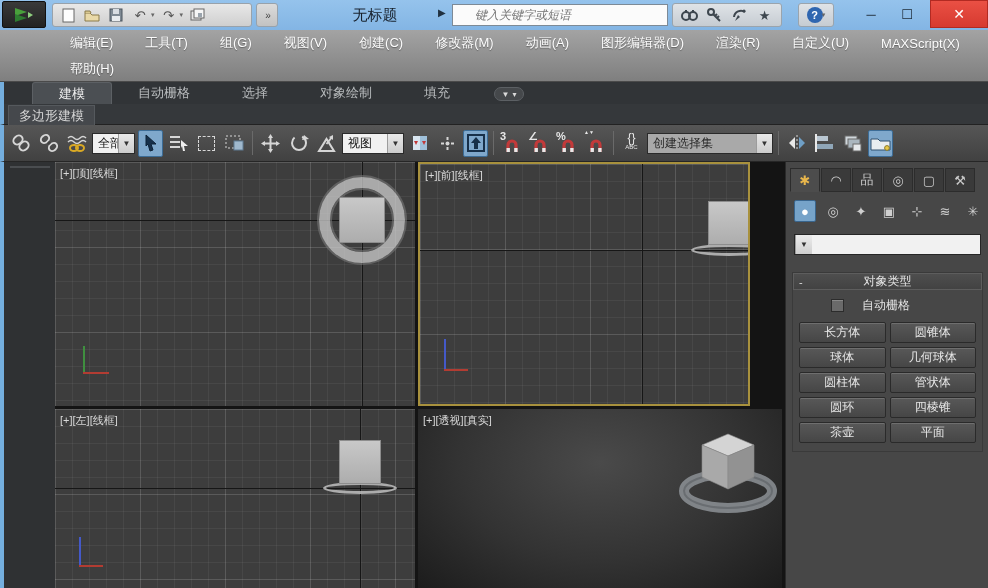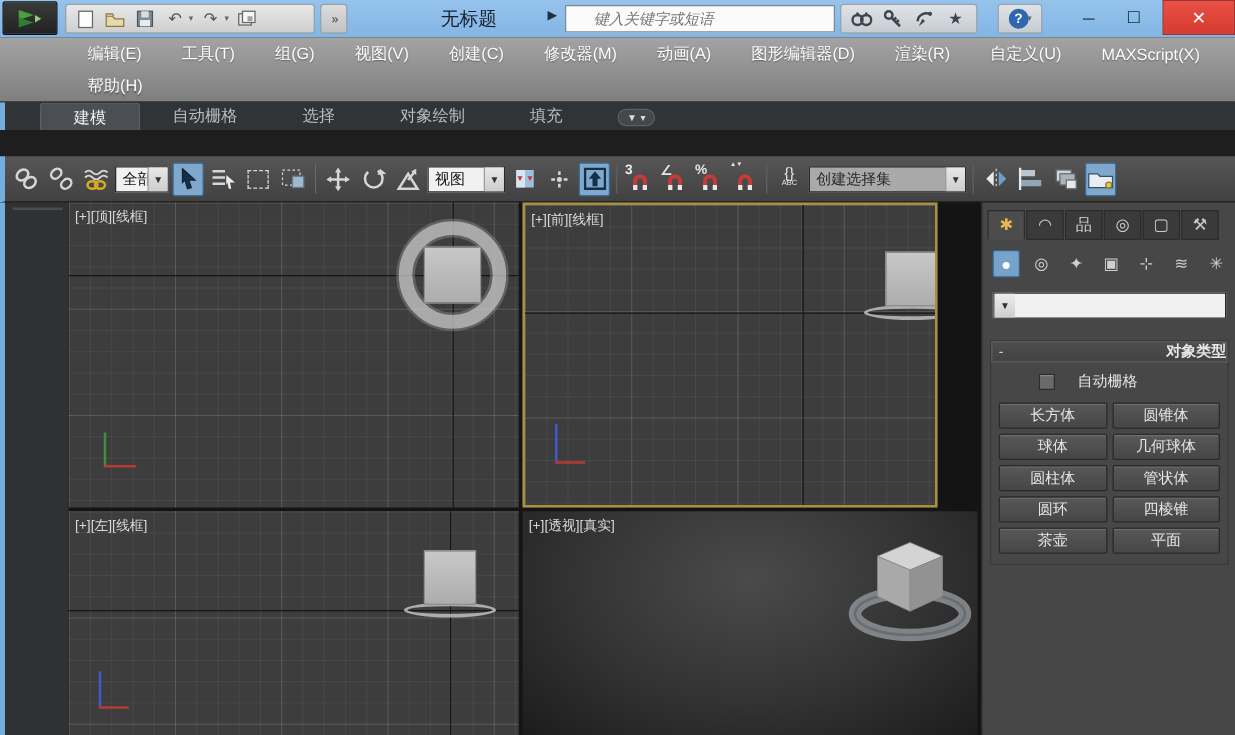--- a/index.html
+++ b/index.html
@@ -87,21 +87,21 @@
   .ctab.active{background:#4c4c4c;border-bottom-color:#4c4c4c;color:#e8b64c;}
   .csubs{position:absolute;left:8px;top:38px;display:flex;gap:6px;align-items:center;}
   .csub{width:22px;height:22px;display:flex;align-items:center;justify-content:center;color:#cfcfcf;font-size:13px;}
   .csub.active{background:#76a3c9;border:1px solid #39658d;border-radius:2px;color:#fff;}
   .catdrop{position:absolute;left:8px;top:72px;width:187px;height:21px;background:#f1f1f1;border:1px solid #262626;display:flex;align-items:center;}
   .catdrop .dval{flex:1;font-size:12px;color:#111;padding:0 5px;}
   .catdrop .darr{width:17px;height:100%;background:linear-gradient(#ececec,#cfcfcf);border-left:1px solid #9c9c9c;font-size:8px;color:#333;display:flex;align-items:center;justify-content:center;}
   .rollwrap{position:absolute;left:6px;width:191px;border:1px solid #3a3a3a;background:#474747;}
   .rollhead{height:17px;background:linear-gradient(#4e4e4e,#424242);border:1px solid #5d5d5d;display:flex;align-items:center;color:#e6e6e6;font-size:12px;position:relative;}
   .rollhead .minus{position:absolute;left:5px;font-size:11px;color:#ddd;}
-  .rollhead .rtitle{flex:1;text-align:right;font-weight:bold;}
+  .rollhead .rtitle{flex:1;text-align:center;}
   .objtype{top:110px;}
   .autogrid{display:flex;align-items:center;gap:18px;padding:7px 0 4px 38px;}
   .cbx{width:13px;height:13px;background:#6a6a6a;border:1px solid #2c2c2c;box-shadow:0 1px 0 #888 inset;}
   .cbxlabel{color:#e3e3e3;font-size:12px;}
   .btngrid{display:grid;grid-template-columns:1fr 1fr;gap:4px;padding:4px 6px 8px 6px;}
   .obtn{height:21px;background:linear-gradient(#585858,#464646);border:1px solid #2a2a2a;box-shadow:0 1px 0 rgba(255,255,255,.14) inset;border-radius:2px;color:#e6e6e6;font-size:12px;display:flex;align-items:center;justify-content:center;white-space:nowrap;}
 </style>
 </head>
 <body>
 
@@ -207,20 +207,23 @@
   <div class="ribbontabs">
     <span class="rtab active">建模</span>
     <span class="rtab">自动栅格</span>
     <span class="rtab">选择</span>
     <span class="rtab">对象绘制</span>
     <span class="rtab">填充</span>
     <span class="rdrop">
         <span>▼</span>
         <span>▾</span>
       </span>
+  </div>
+  <div class="ribbonsub">
+    <span class="subtab">多边形建模</span>
   </div>
 
   <div class="toolbar">
     <span class="ticon">
         <svg width="20" height="20">
           <ellipse cx="7" cy="7" rx="5" ry="4" fill="none" stroke="#d6d6d6" stroke-width="2" transform="rotate(-40 7 7)"></ellipse>
           <ellipse cx="13" cy="13" rx="5" ry="4" fill="none" stroke="#d6d6d6" stroke-width="2" transform="rotate(-40 13 13)"></ellipse>
         </svg>
       </span>
     <span class="ticon">

